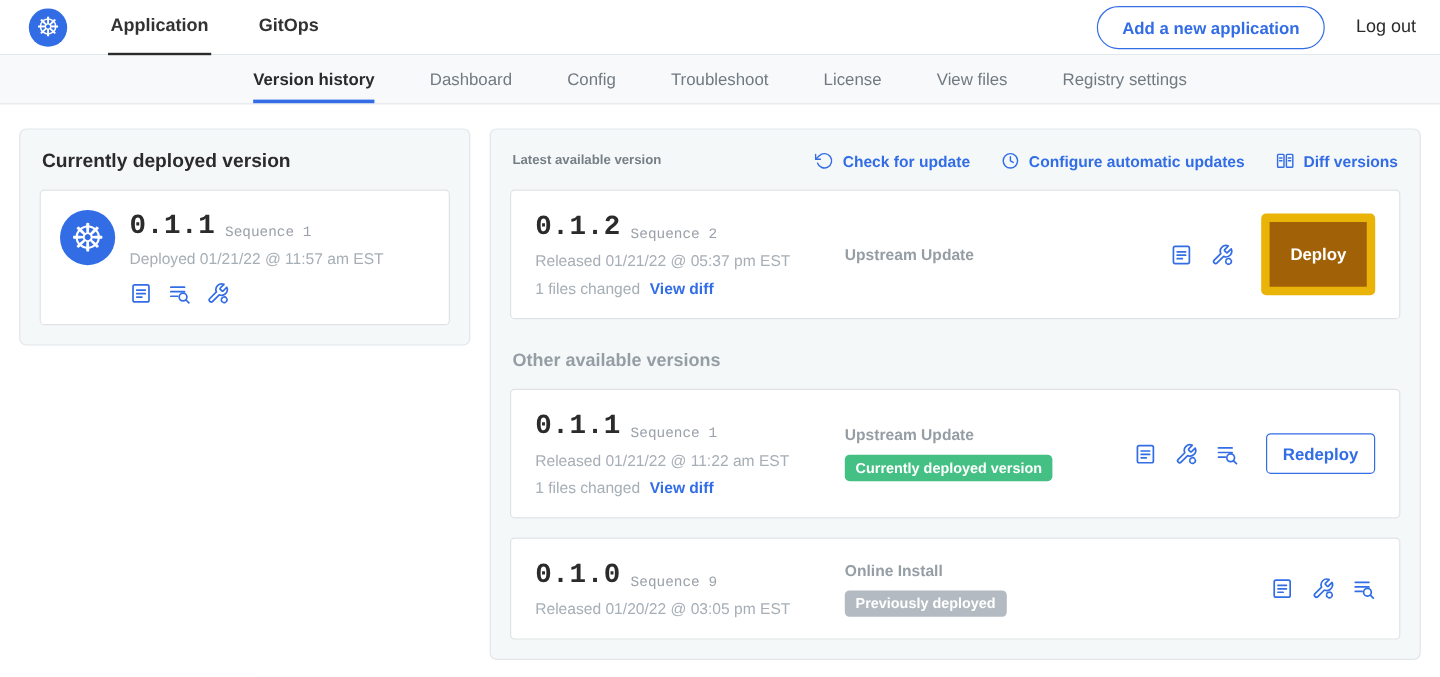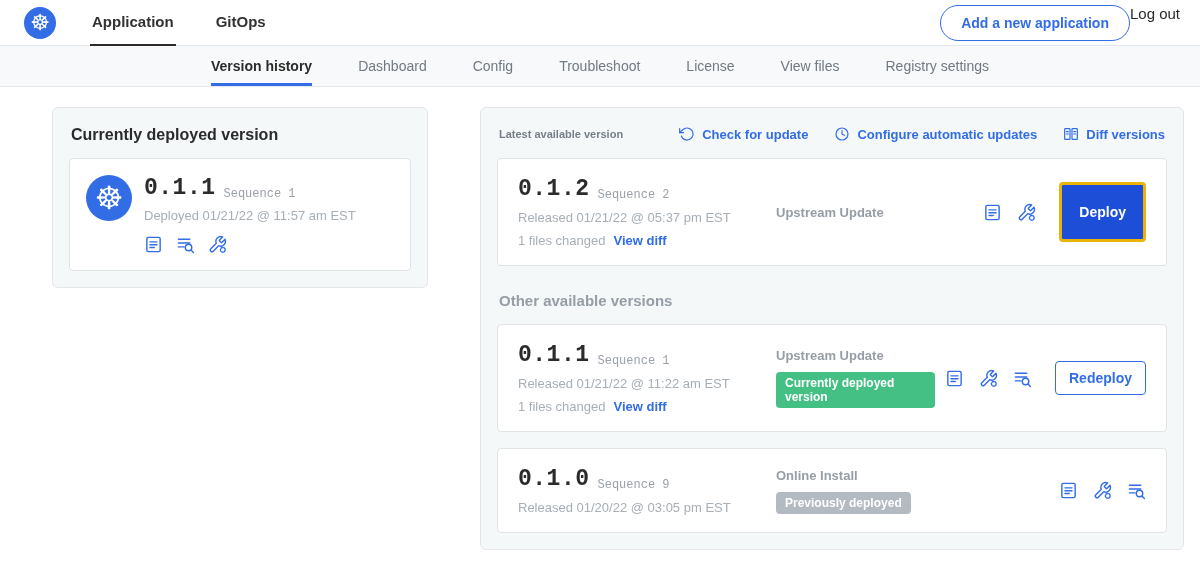--- a/index.html
+++ b/index.html
@@ -31,21 +31,21 @@
   }
   .top-tabs { display: flex; height: 46px; margin-left: 34px; gap: 38px; }
   .top-tab {
     display: flex; align-items: center;
     height: 100%;
     font-size: 15px; font-weight: 600; color: #323232;
     border-bottom: 2px solid transparent;
     padding: 0 2px;
   }
   .top-tab.active { font-weight: 700; border-bottom-color: #2b2b2b; }
-  .topbar-right { margin-left: auto; display: flex; }
+  .topbar-right { margin-left: auto; display: flex; align-items: center; gap: 26px; }
   .add-app-btn {
     background: #fff;
     border: 1px solid #326de6;
     color: #326de6;
     font-family: inherit;
     font-size: 14px; font-weight: 700;
     padding: 9px 20px;
     border-radius: 19px;
     cursor: pointer;
   }
@@ -76,21 +76,20 @@
     display: flex;
     align-items: flex-start;
     gap: 16px;
     padding: 20px 16px;
   }
   .panel {
     background: #f5f8f9;
     border: 1px solid #e2e6e9;
     border-radius: 6px;
     padding: 16px;
-    margin-left: 36px;
   }
   .left-panel { width: 376px; flex-shrink: 0; }
   .right-panel { flex: 1; }
 
   .deployed-title { font-size: 16px; font-weight: 700; color: #2b2b2b; margin: 2px 0 14px 2px; }
 
   .deployed-card {
     background: #fff;
     border: 1px solid #dfe3e6;
     border-radius: 4px;
@@ -141,21 +140,21 @@
   .released { margin-top: 8px; }
   .files-row { margin-top: 8px; display: flex; align-items: baseline; gap: 8px; }
   .view-diff { color: #326de6; font-size: 13px; font-weight: 600; cursor: pointer; }
   .col-source { flex: 1; padding-right: 10px; }
   .source-label { font-size: 13px; font-weight: 700; color: #959da5; }
   .badge { display: inline-block; margin-top: 9px; font-size: 12px; font-weight: 600; color: #fff; padding: 4px 9px; border-radius: 4px; }
   .badge-green { background: #44c085; }
   .badge-gray { background: #b3bac1; }
   .col-actions { display: flex; align-items: center; gap: 15px; color: #326de6; }
   .btn { font-family: inherit; font-size: 14px; font-weight: 700; border-radius: 4px; cursor: pointer; margin-left: 8px; }
-  .btn-primary { background: #1d4ed8; border: 3px solid #eab308; color: #fff; padding: 19px 17px; }
+  .btn-primary { background: #a16207; border: 7px solid #eab308; color: #fff; padding: 19px 17px; }
   .btn-outline { background: #fff; border: 1px solid #326de6; color: #326de6; padding: 8px 13px; }
 
   .other-title { font-size: 15px; font-weight: 600; color: #959da5; margin: 26px 2px 15px; }
   .card-gap { margin-bottom: 16px; }
 </style>
 </head>
 <body>
 
 <header class="topbar">
   <div class="logo-badge clickable">

